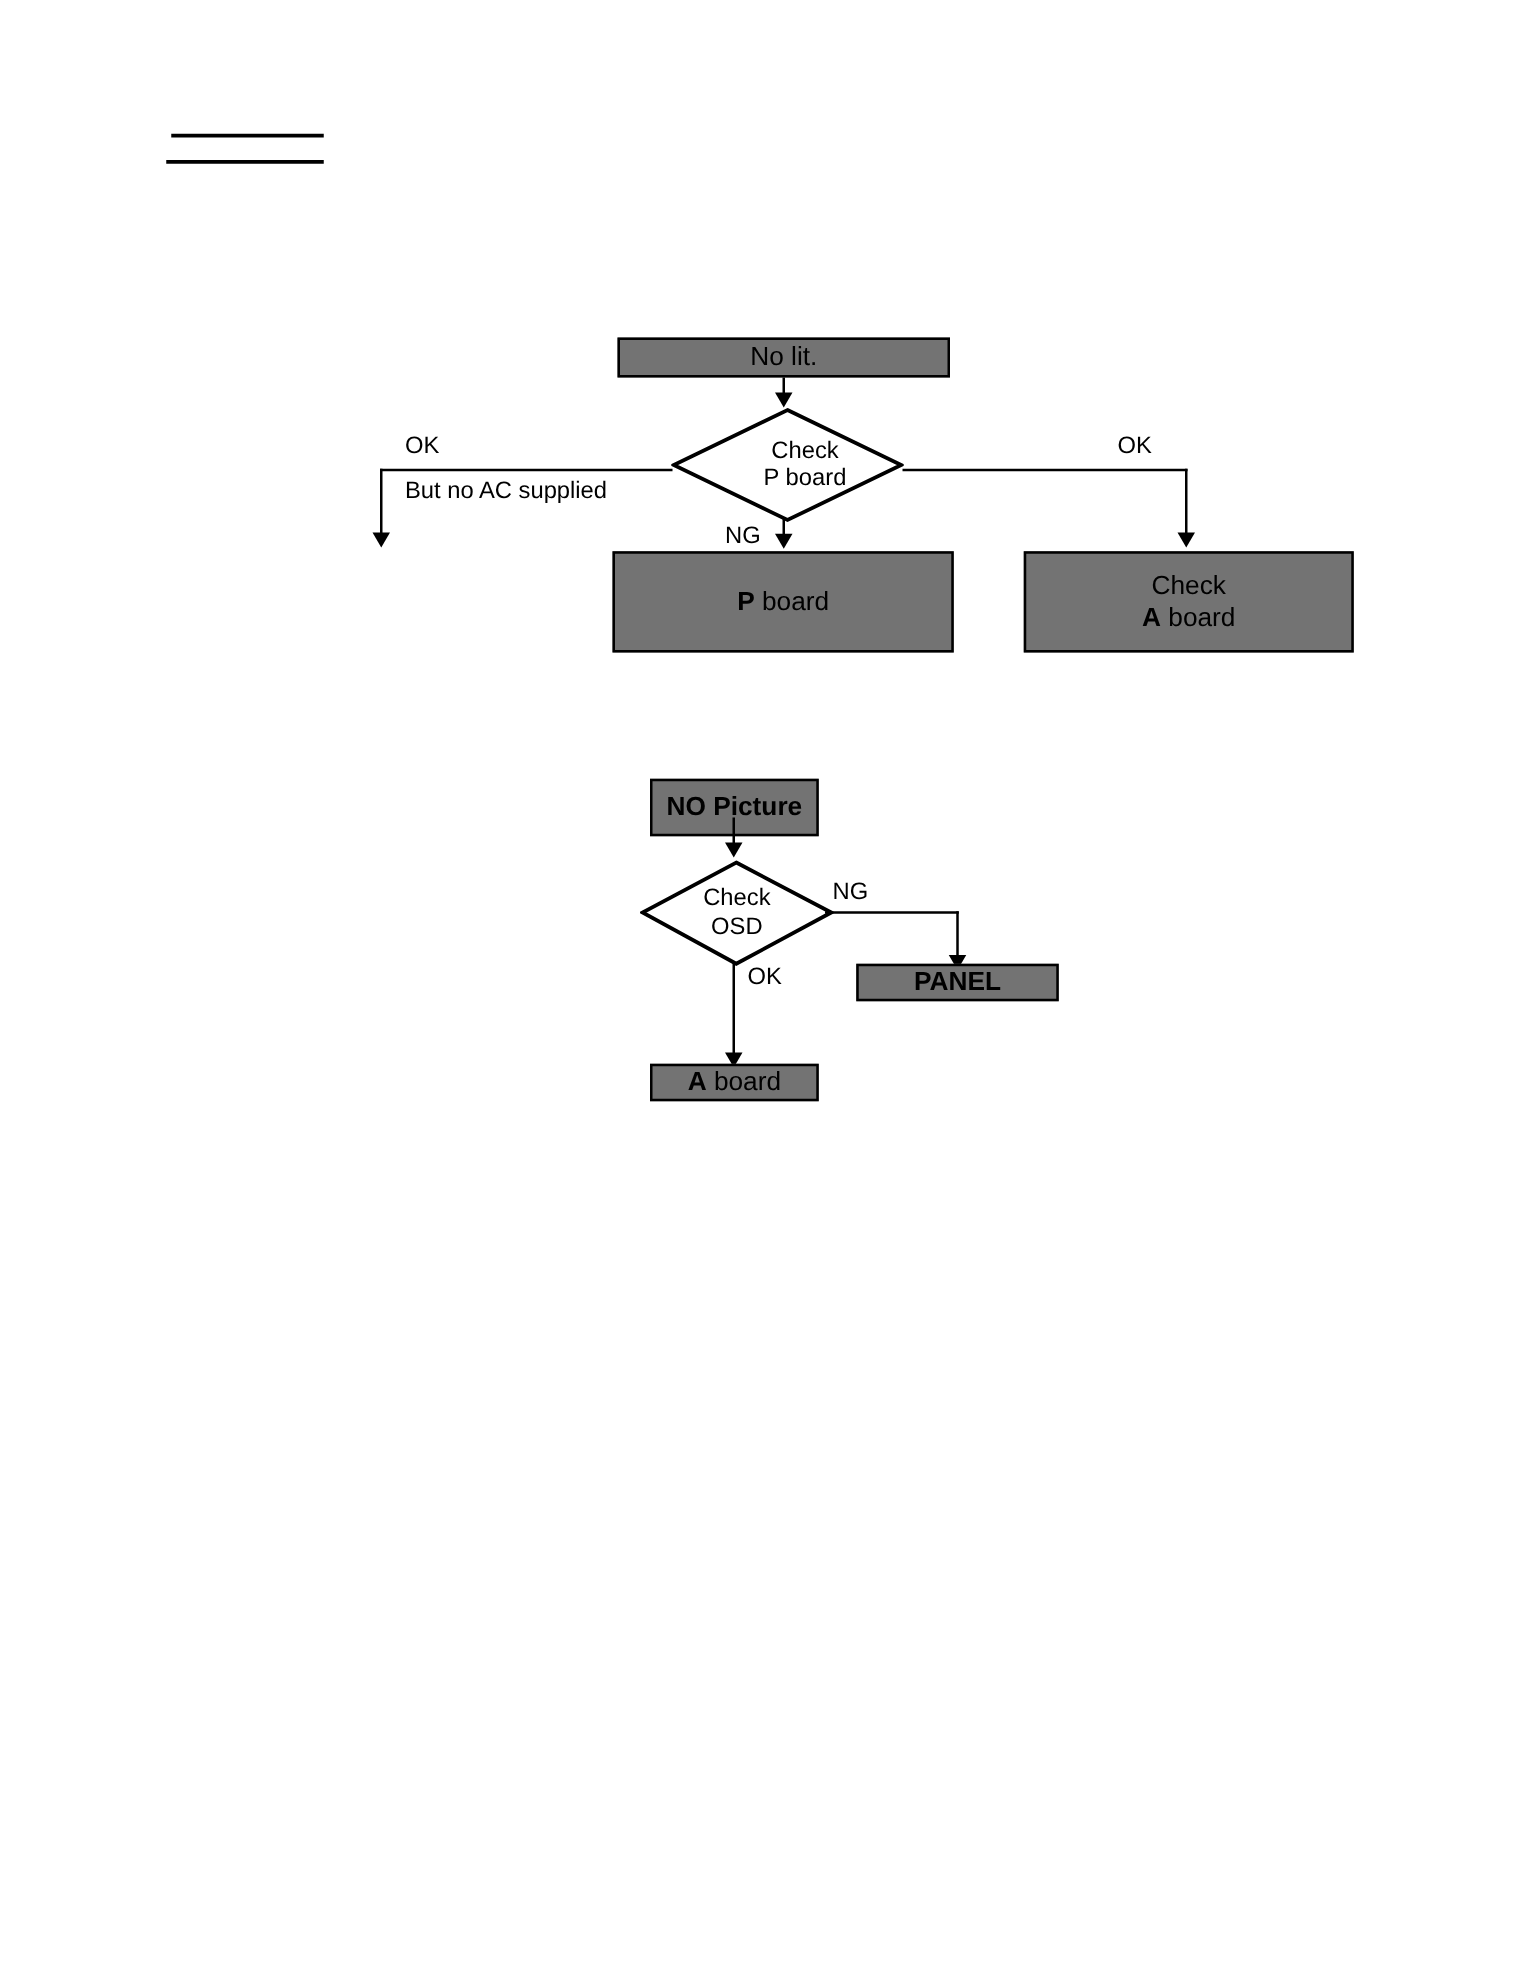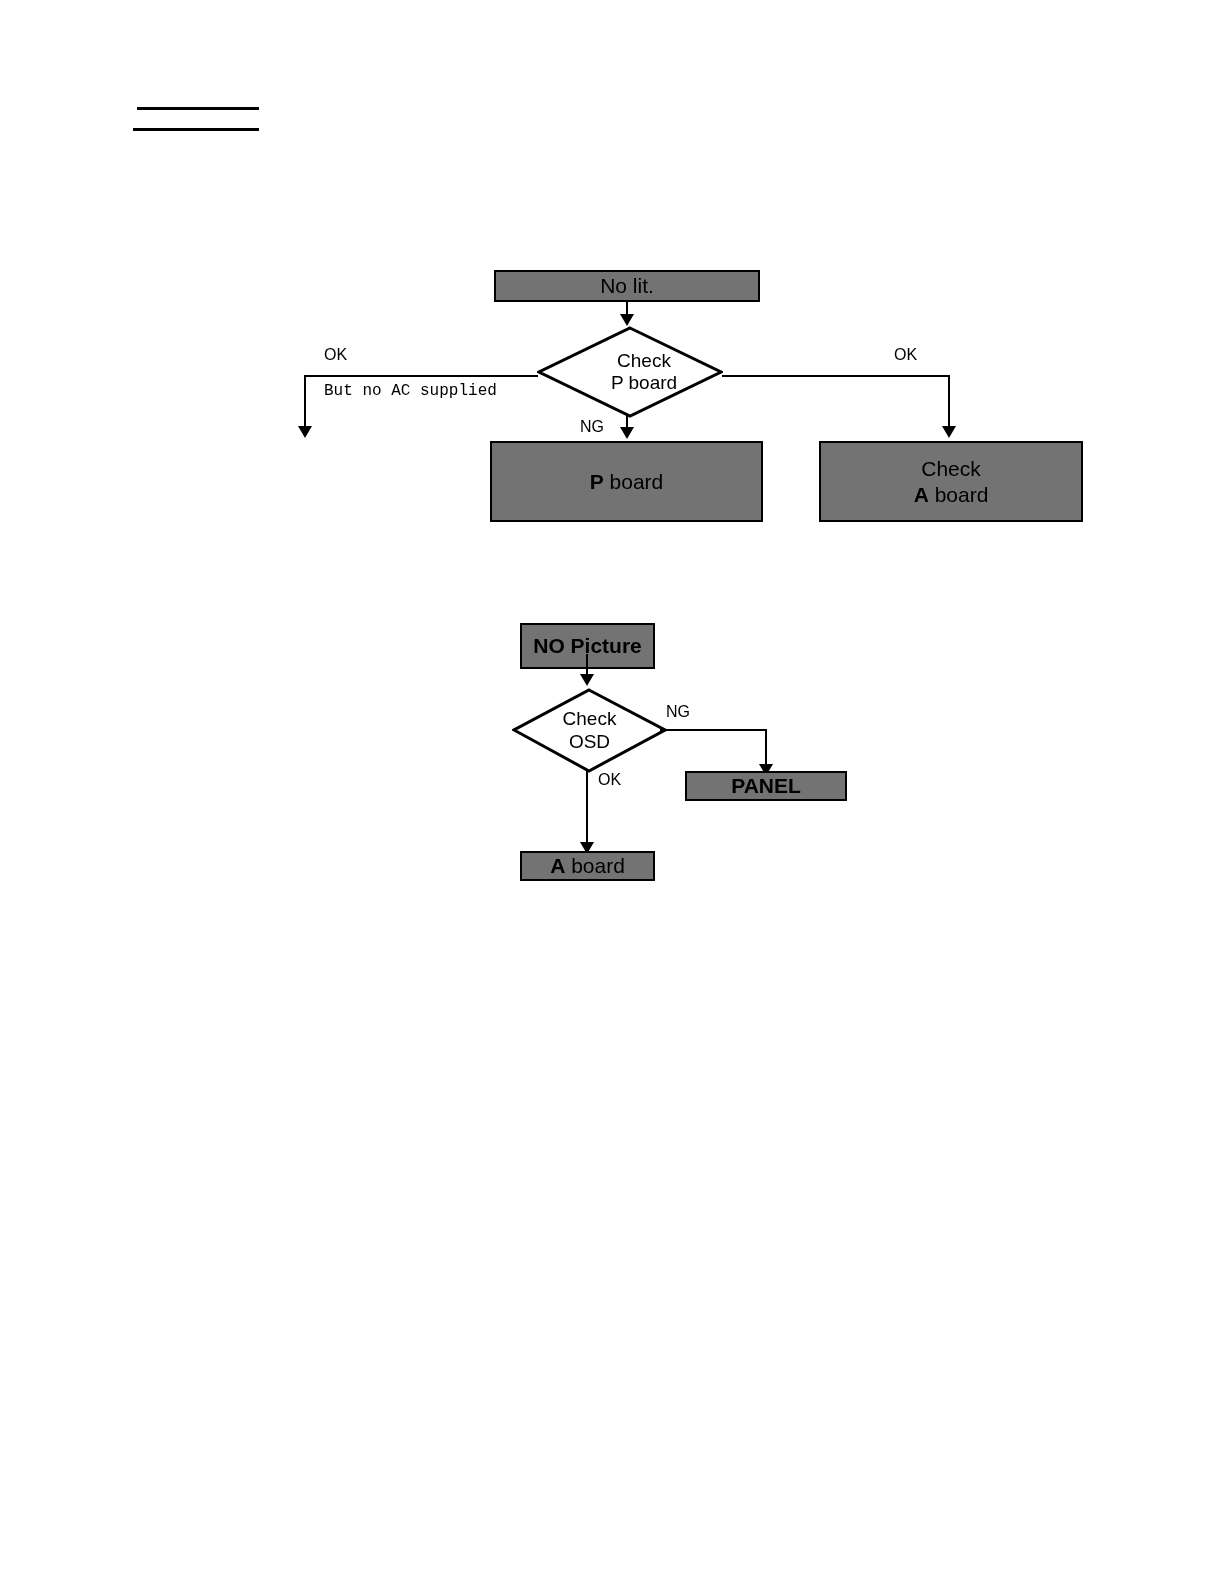--- a/index.html
+++ b/index.html
@@ -76,21 +76,21 @@
     position: absolute;
     width: 0; height: 0;
     border-left: 7px solid transparent;
     border-right: 7px solid transparent;
     border-top: 12px solid #000000;
   }
 
   
   .edge-label {
     position: absolute;
-    font-size: 16px;
+    font-size: 19px;
     white-space: nowrap;
     line-height: 1;
   }
 </style>
 </head>
 <body>
 
 <div id="page">
 
   <div class="rule" id="rule-top"></div>
@@ -112,21 +112,21 @@
         <span>Check</span><br>
         <span>P board</span>
       </span>
     </div>
   </div>
 
   <div class="hline" style="left:304px; top:375px; width:234px; height:2px;"></div>
   <div class="vline" style="left:304px; top:375px; width:2px; height:53px;"></div>
   <div class="arrowhead" style="left:298px; top:426px;"></div>
   <div class="edge-label" style="left:324px; top:347px;">OK</div>
-  <div class="edge-label" style="left:324px; top:383px;font-family:Liberation Mono, monospace;">But no AC supplied</div>
+  <div class="edge-label" style="left:324px; top:383px;">But no AC supplied</div>
 
   <div class="vline" style="left:626px; top:414px; width:2px; height:16px;"></div>
   <div class="arrowhead" style="left:620px; top:427px;"></div>
   <div class="edge-label" style="left:580px; top:419px;">NG</div>
 
   <div class="hline" style="left:722px; top:375px; width:228px; height:2px;"></div>
   <div class="vline" style="left:948px; top:375px; width:2px; height:53px;"></div>
   <div class="arrowhead" style="left:942px; top:426px;"></div>
   <div class="edge-label" style="left:894px; top:347px;">OK</div>
 

